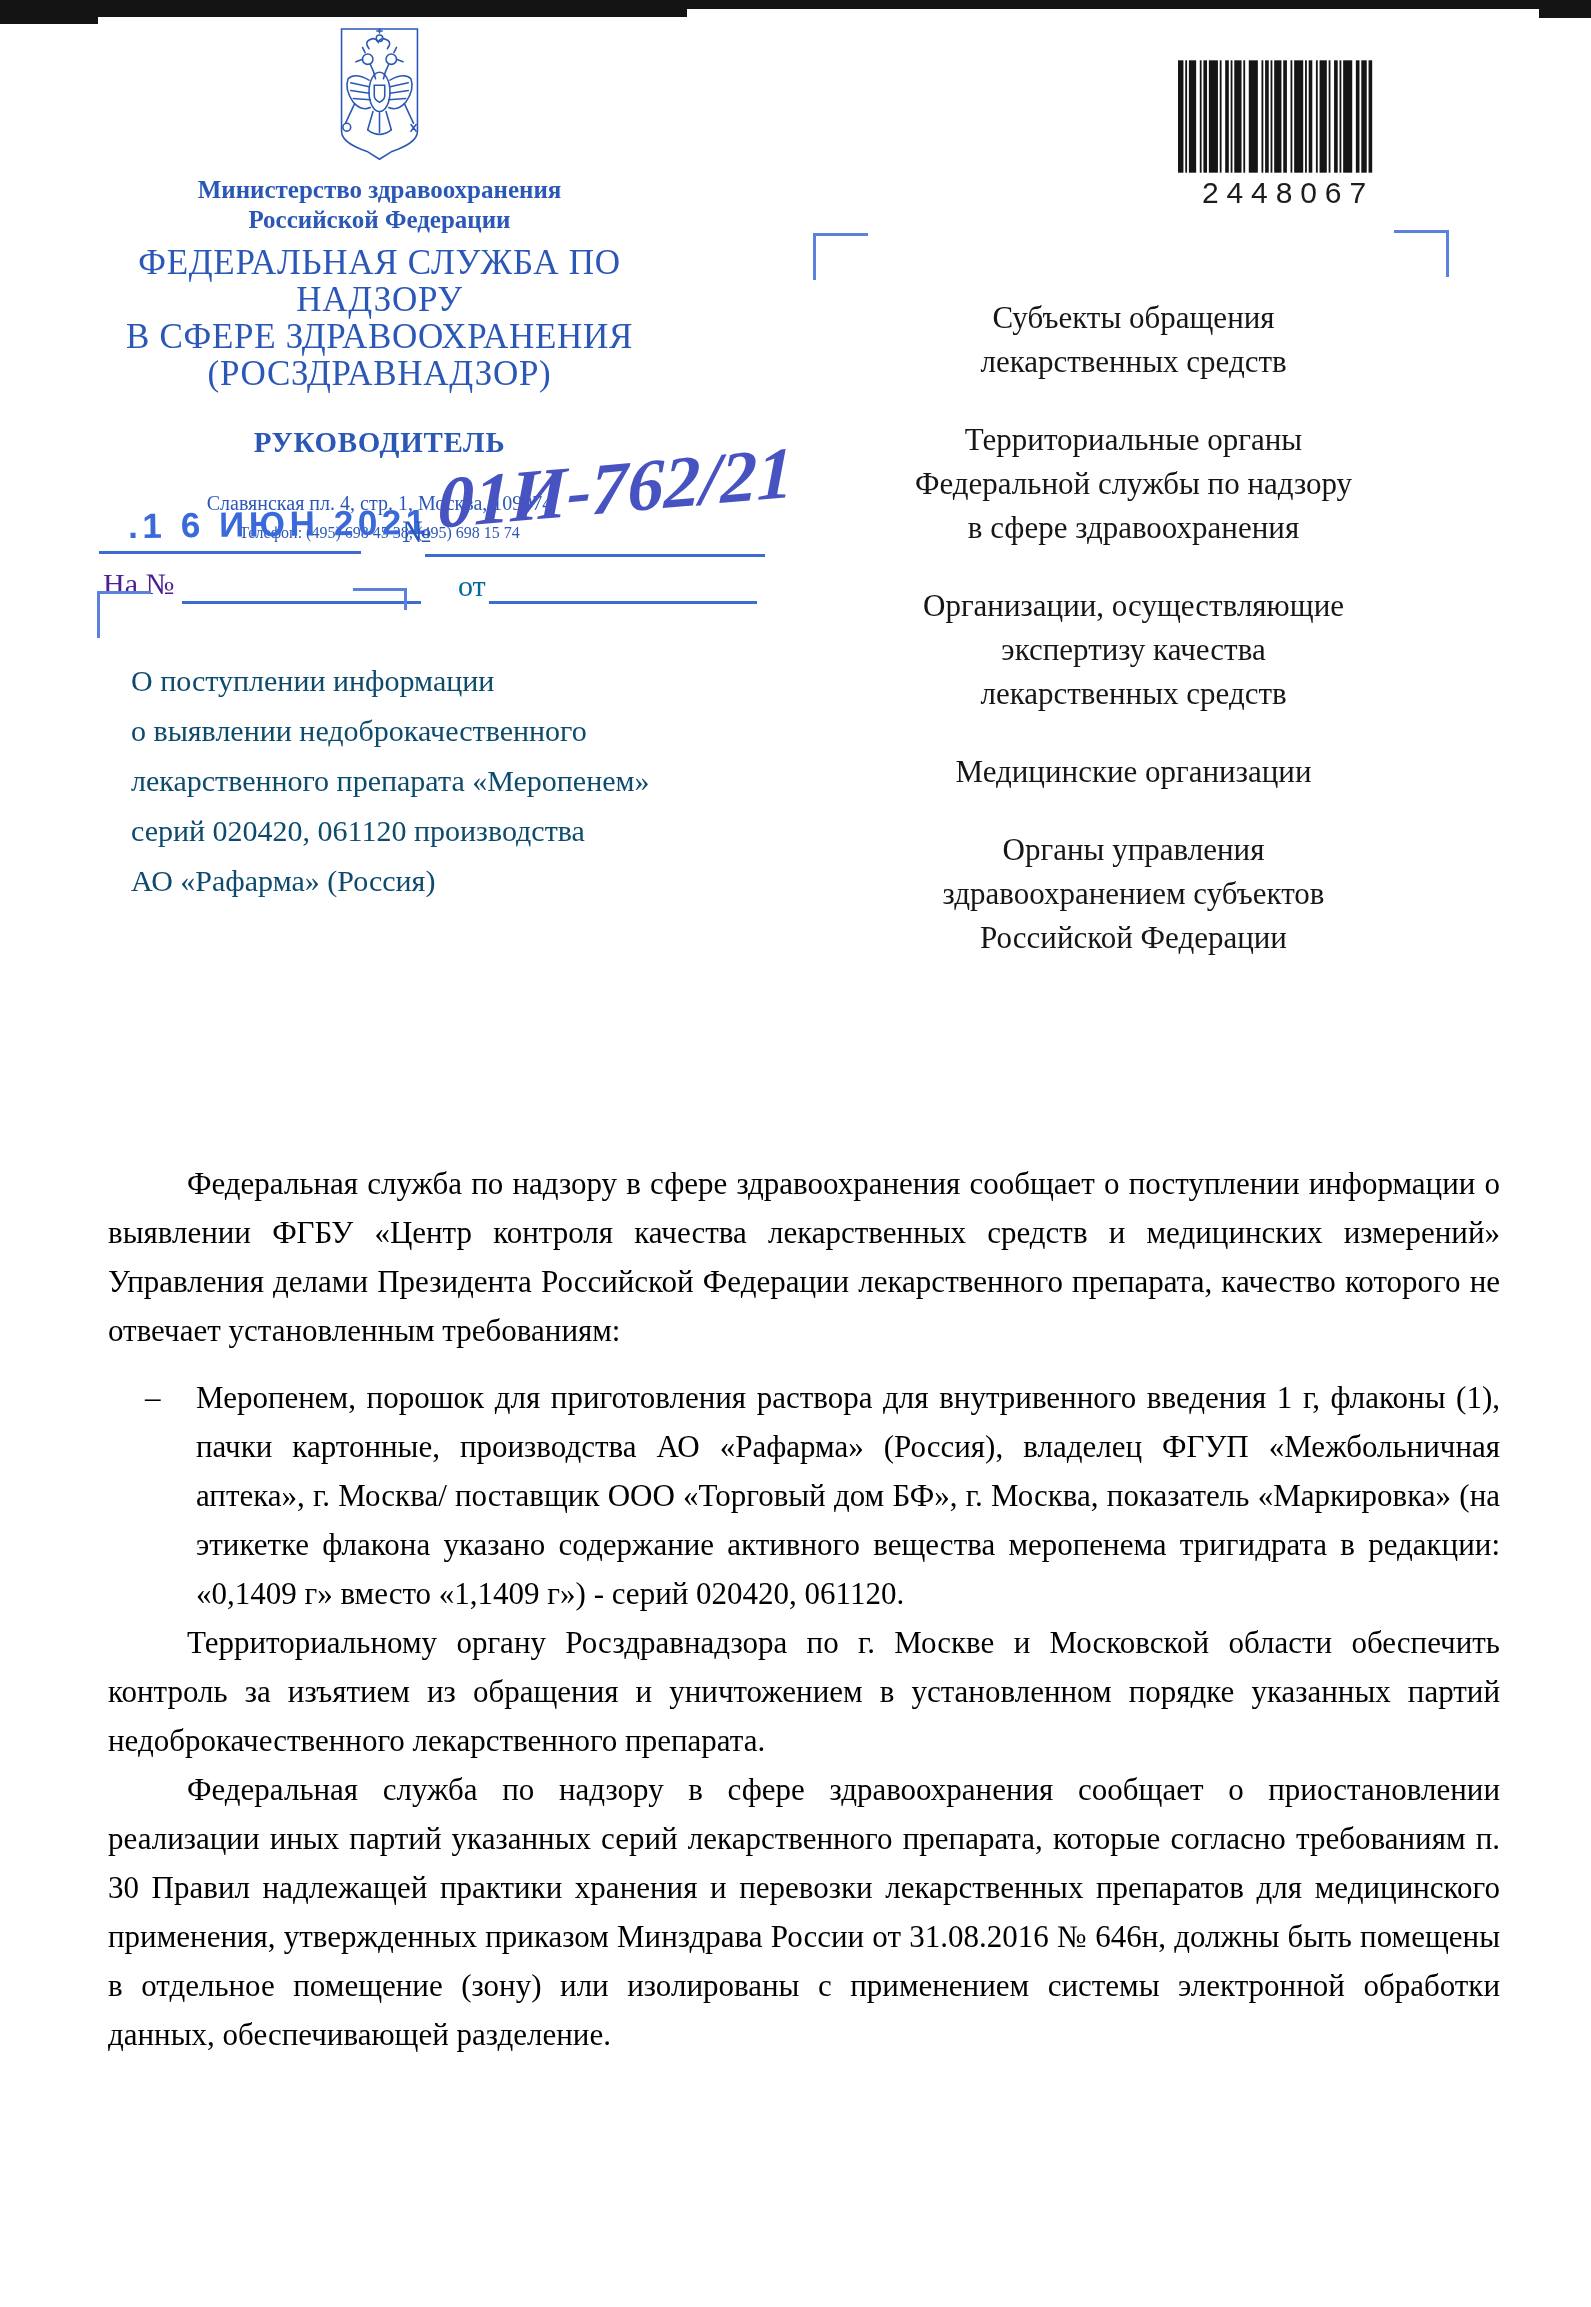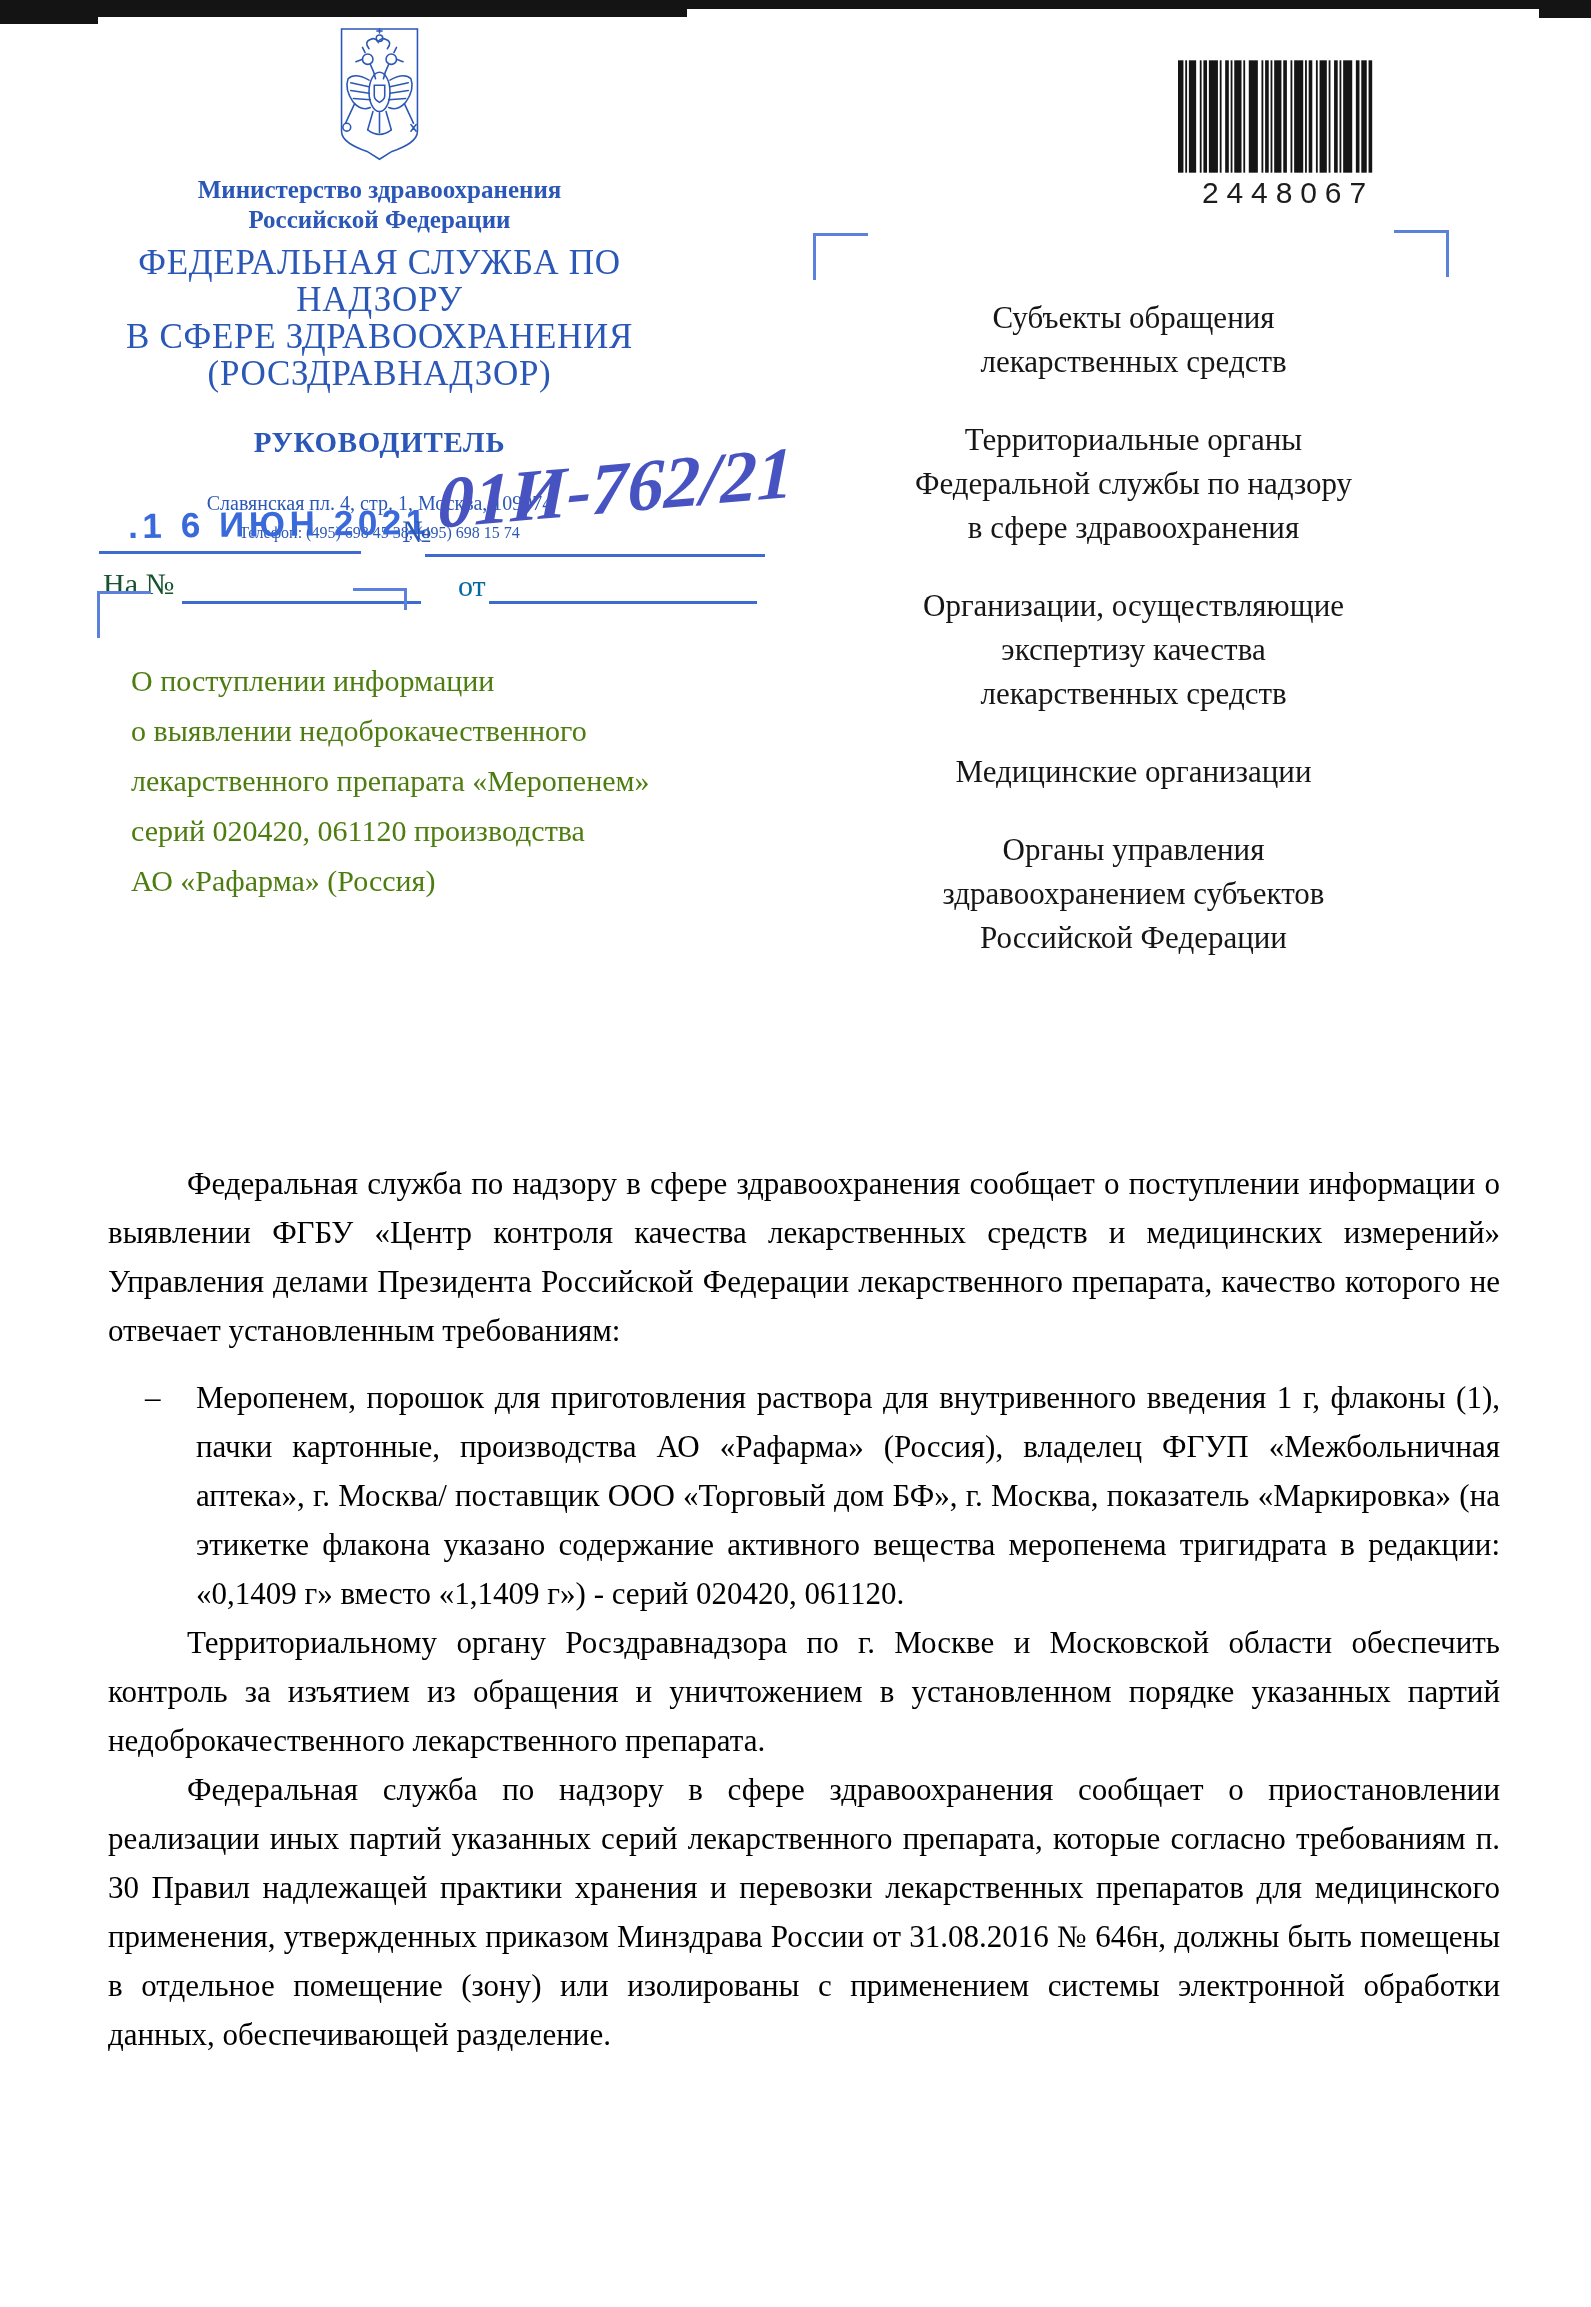--- a/index.html
+++ b/index.html
@@ -41,21 +41,21 @@
     position:absolute;left:437px;top:444px;width:406px;
     font-size:73px;font-style:italic;font-weight:bold;color:#4853c2;
     transform:rotate(-5deg) skewX(-6deg);white-space:nowrap;
     font-family:"Liberation Serif", serif;
   }
   .fline{position:absolute;height:2.6px;background:#3e6bd0;}
   .fl-date{left:99px;top:551px;width:262px;}
   .fl-num{left:425px;top:554px;width:340px;}
   .fl-nano{left:182px;top:601px;width:239px;}
   .fl-ot{left:489px;top:601px;width:268px;}
-  .nano-label{position:absolute;left:103px;top:567px;font-size:30px;color:#14532d;}
+  .nano-label{position:absolute;left:103px;top:567px;font-size:30px;color:#4c1d95;}
   .ot-label{position:absolute;left:458px;top:569px;font-size:30px;color:#0369a1;}
 
   
   .cm{position:absolute;}
   .cm .h{position:absolute;background:#5a82dd;height:2.6px;top:0;}
   .cm .v{position:absolute;background:#5a82dd;width:2.6px;top:0;}
   .cm-subj-l{left:97px;top:591px;}  .cm-subj-l .h{left:0;width:54px;} .cm-subj-l .v{left:0;height:47px;}
   .cm-subj-r{left:353px;top:588px;}  .cm-subj-r .h{left:0;width:54px;} .cm-subj-r .v{left:51px;height:22px;}
   .cm-addr-l{left:813px;top:233px;} .cm-addr-l .h{left:0;width:55px;} .cm-addr-l .v{left:0;height:47px;}
   .cm-addr-r{left:1394px;top:230px;} .cm-addr-r .h{left:0;width:55px;} .cm-addr-r .v{left:52px;height:47px;}
@@ -71,21 +71,21 @@
   .addressees{
     position:absolute;left:808px;top:296px;width:651px;
     text-align:center;color:#161616;font-size:31px;line-height:44px;
   }
   .agroup{margin-bottom:34px;}
   .agroup span{display:block;}
 
   
   .subject{
     position:absolute;left:131px;top:656px;width:589px;
-    font-size:30px;line-height:50px;color:#4d7c0f;text-align:left;
+    font-size:30px;line-height:50px;color:#0c4a6e;text-align:left;
   }
   .subject span{display:block;}
 
   
   .docbody{
     position:absolute;left:108px;top:1159px;width:1392px;
     font-size:31px;line-height:49px;color:#000000;text-align:justify;
   }
   .docbody p{margin:0;}
   .indent{text-indent:79px;}

